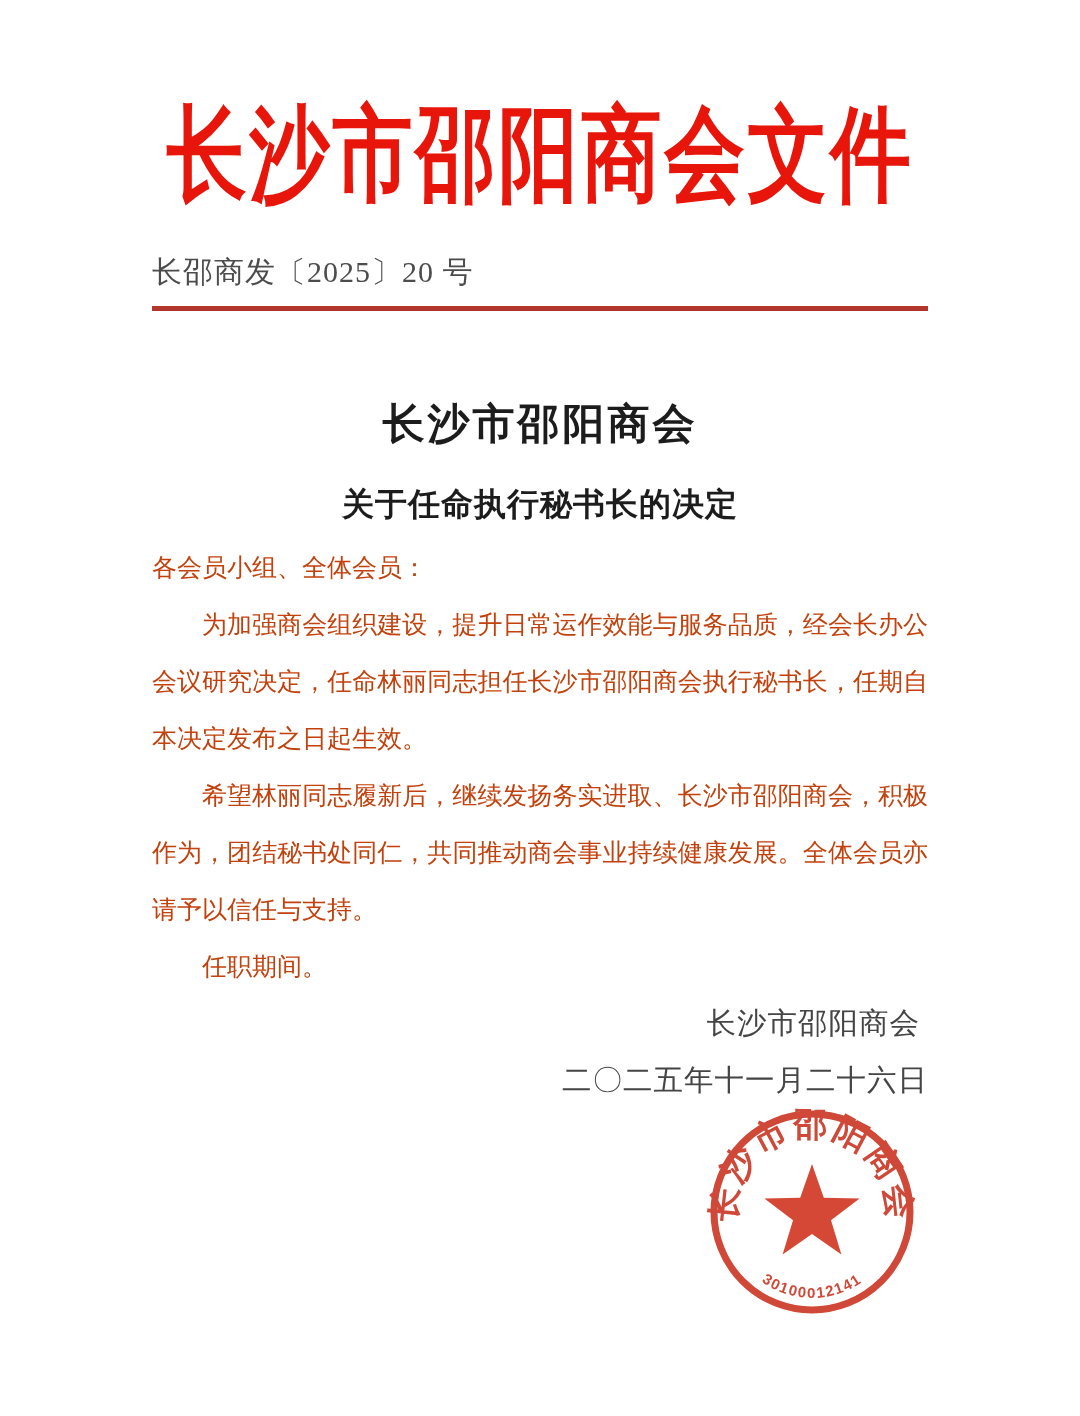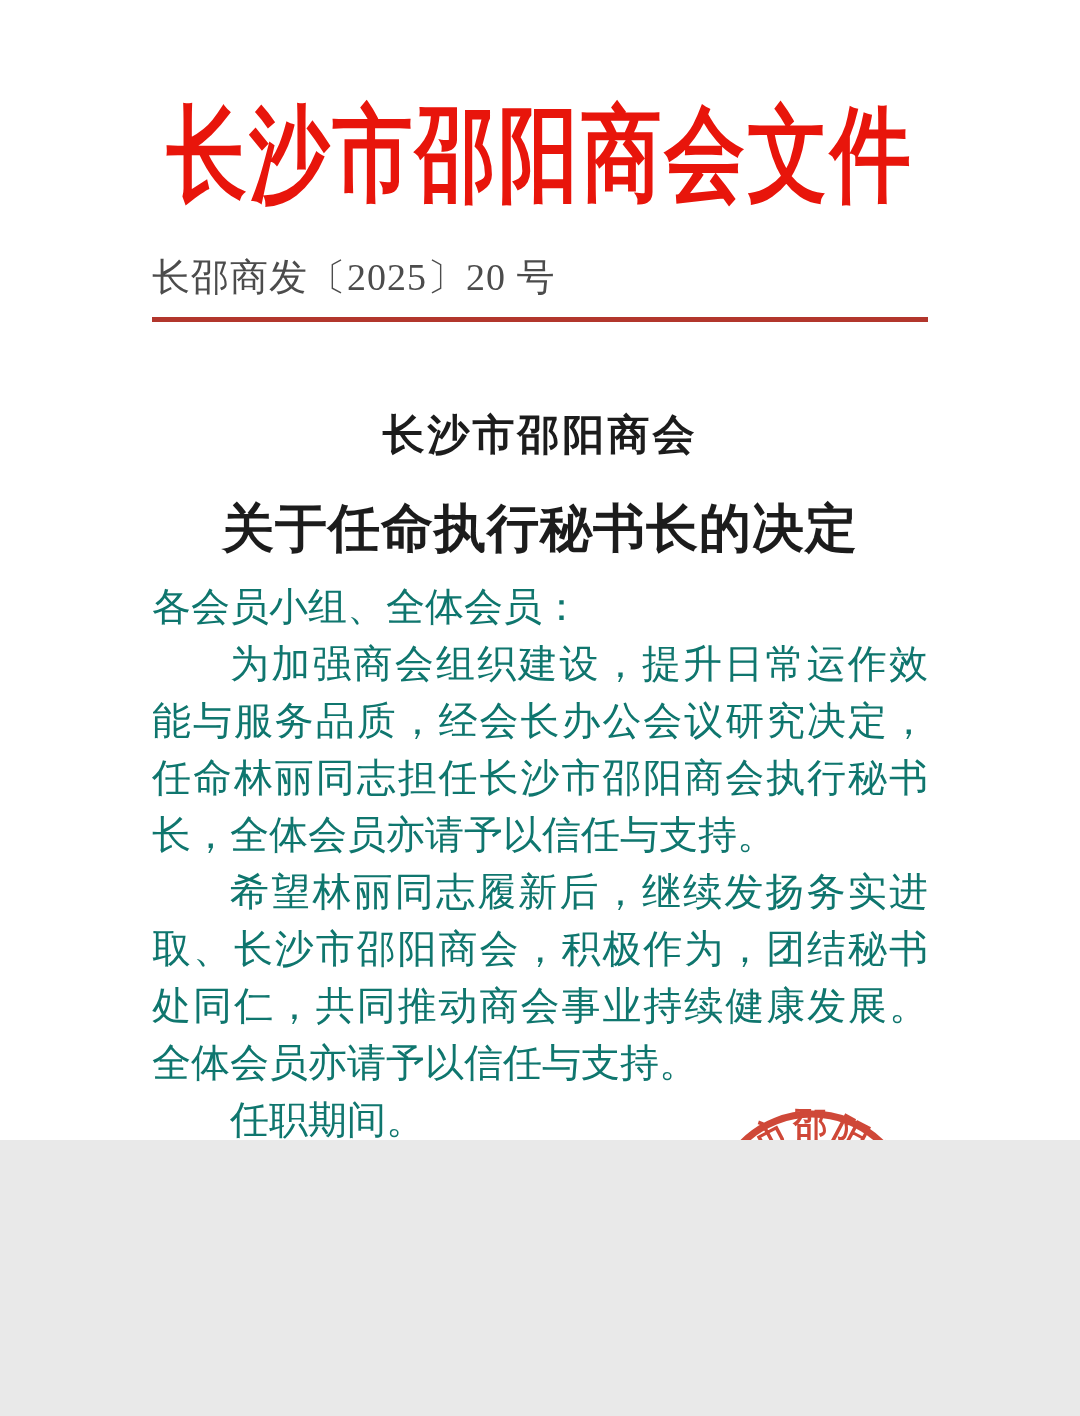--- a/index.html
+++ b/index.html
@@ -1,18 +1,18 @@
 <!DOCTYPE html>
 <html><head>
 <meta charset="utf-8">
 <style>
   html,body{margin:0;padding:0;background:#e9e9e9;}
   .page{
     position:relative;
-    width:1080px;height:1140px;
+    width:1080px;height:1416px;
     margin:0 auto;
     background:#ffffff;
     overflow:hidden;
     font-family:"Liberation Serif", serif;
   }
   
   .letterhead{
     margin:115px 0 0 0;
     text-align:center;
     font-size:80px;
@@ -23,46 +23,46 @@
     transform:scaleY(1.30);
     white-space:nowrap;
   }
   
   .doc-row{
     margin-top:56px;
     padding:0 152px;
     display:flex;
     justify-content:space-between;
     align-items:baseline;
-    font-size:38px;
+    font-size:30px;
     line-height:1.4;
     color:#4c4c4c;
     letter-spacing:1px;
   }
   .red-rule{
     width:776px;height:5px;
     margin:13px auto 0 auto;
     background:#b2362c;
   }
   
   .doc-title{margin-top:84px;text-align:center;color:#1c1c1c;}
   .doc-title .t1{
     font-size:42px;line-height:1.4;font-weight:bold;letter-spacing:3px;
   }
   .doc-title .t2{
     margin-top:28px;
-    font-size:52px;line-height:1.4;font-weight:bold;letter-spacing:1px;
+    font-size:32px;line-height:1.4;font-weight:bold;letter-spacing:1px;
   }
   
   .body-text{
     width:776px;
     margin:12px auto 0 auto;
-    font-size:39px;
+    font-size:25px;
     line-height:57px;
-    color:#0f766e;
+    color:#c2410c;
     text-align:justify;
   }
   .body-text p{margin:0;padding:0;text-indent:2em;}
   .body-text p.salutation{text-indent:0;}
   
   .sign-block{
     width:776px;
     margin:0 auto;
     text-align:right;
     font-size:29.5px;
@@ -105,21 +105,21 @@
 
   <div class="red-rule"></div>
 
   <div class="doc-title">
     <div class="t1">长沙市邵阳商会</div>
     <div class="t2">关于任命执行秘书长的决定</div>
   </div>
 
   <div class="body-text">
     <p class="salutation">各会员小组、全体会员：</p>
-    <p>为加强商会组织建设，提升日常运作效能与服务品质，经会长办公会议研究决定，任命林丽同志担任长沙市邵阳商会执行秘书长，全体会员亦请予以信任与支持。</p>
+    <p>为加强商会组织建设，提升日常运作效能与服务品质，经会长办公会议研究决定，任命林丽同志担任长沙市邵阳商会执行秘书长，任期自本决定发布之日起生效。</p>
     <p>希望林丽同志履新后，继续发扬务实进取、长沙市邵阳商会，积极作为，团结秘书处同仁，共同推动商会事业持续健康发展。全体会员亦请予以信任与支持。</p>
     <p class="closing">任职期间。</p>
   </div>
 
   <div class="sign-block">
     <div class="org">长沙市邵阳商会</div>
     <div class="date">二〇二五年十一月二十六日</div>
   </div>
 
   <svg class="seal" viewBox="0 0 220 220" xmlns="http://www.w3.org/2000/svg">

